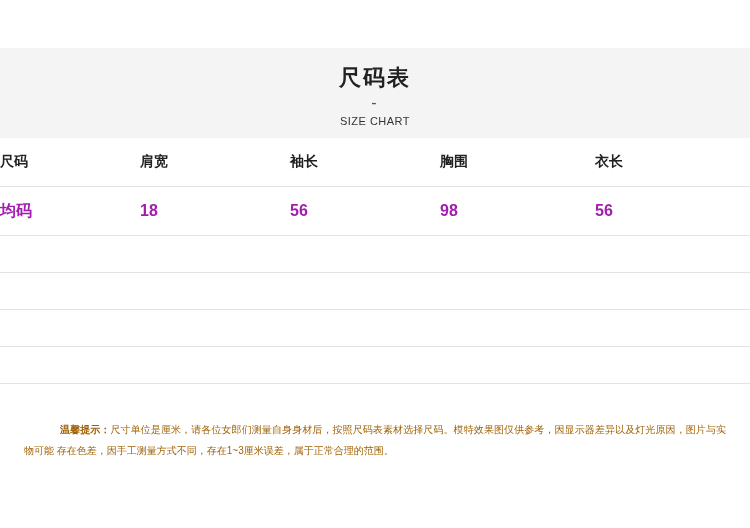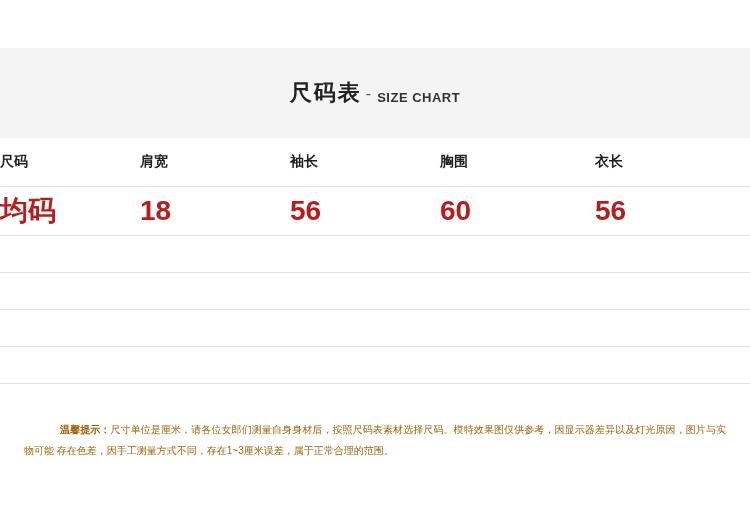--- a/index.html
+++ b/index.html
@@ -31,37 +31,38 @@
   }
   .header-title-wrap {
     position: absolute;
     left: 0;
     top: 48px;
     width: 750px;
     height: 90px;
     display: flex;
     align-items: center;
     justify-content: center;
+    flex-direction: column;
   }
   .title-cn {
     font-size: 22px;
     font-weight: bold;
     letter-spacing: 2px;
     color: #222222;
   }
   .title-dash {
     font-size: 16px;
     color: #555555;
     margin: 0 6px 0 4px;
     position: relative;
     top: 1px;
   }
   .title-en {
-    font-size: 13px;
-    font-weight: bold;
+    font-size: 11px;
+    font-weight: normal;
     letter-spacing: 0.5px;
     color: #333333;
     position: relative;
     top: 4px;
     text-align: center;
   }
 
   
   .table-wrap {
     position: absolute;
@@ -81,23 +82,23 @@
   }
   tr.head-row td {
     height: 48px;
     font-size: 14px;
     font-weight: bold;
     color: #222222;
     vertical-align: middle;
   }
   tr.data-row td {
     height: 48px;
-    font-size: 28px;
+    font-size: 16px;
     font-weight: bold;
-    color: #b91c1c;
+    color: #a21caf;
     vertical-align: middle;
   }
   tr.empty-row td {
     height: 36px;
   }
   .col-0 { width: 140px; }
   .col-1 { width: 150px; }
   .col-2 { width: 150px; }
   .col-3 { width: 155px; }
   .col-4 { width: 155px; }
@@ -142,21 +143,21 @@
         <td class="col-0">尺码</td>
         <td class="col-1">肩宽</td>
         <td class="col-2">袖长</td>
         <td class="col-3">胸围</td>
         <td class="col-4">衣长</td>
       </tr>
       <tr class="data-row">
         <td class="col-0">均码</td>
         <td class="col-1">18</td>
         <td class="col-2">56</td>
-        <td class="col-3">60</td>
+        <td class="col-3">98</td>
         <td class="col-4">56</td>
       </tr>
       <tr class="empty-row">
         <td class="col-0"></td>
         <td class="col-1"></td>
         <td class="col-2"></td>
         <td class="col-3"></td>
         <td class="col-4"></td>
       </tr>
       <tr class="empty-row">

